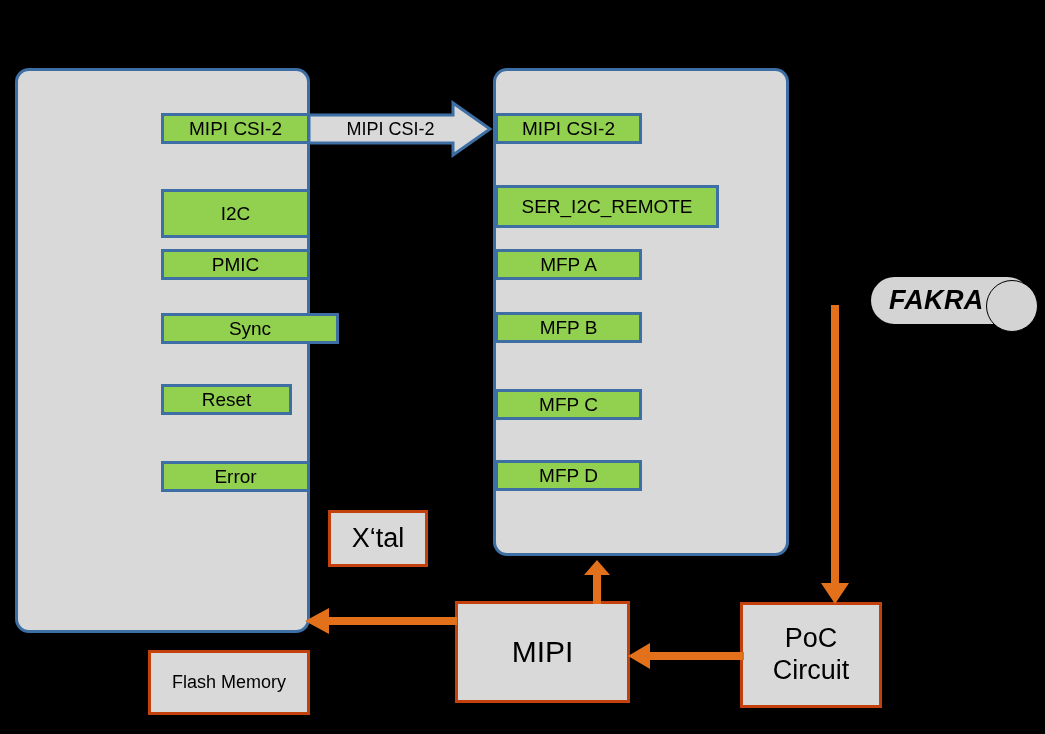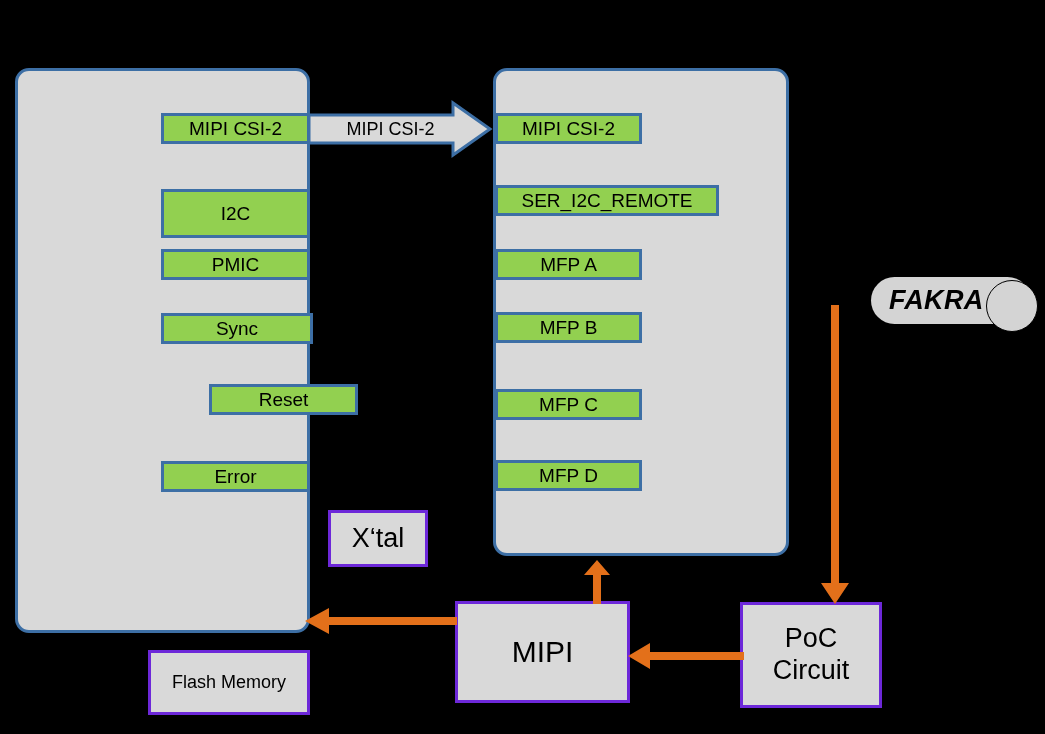--- a/index.html
+++ b/index.html
@@ -5,21 +5,21 @@
   html,body{margin:0;padding:0;background:#000;}
   body{width:1045px;height:734px;position:relative;overflow:hidden;
        font-family:"Liberation Sans","DejaVu Sans",sans-serif;}
   #stage{position:absolute;left:0;top:0;width:1045px;height:734px;background:#000;}
 
   .panel{position:absolute;background:#d9d9d9;border:3px solid #3d6fa5;border-radius:14px;box-sizing:border-box;}
 
   .port{position:absolute;background:#92d050;border:3px solid #3d6fa5;box-sizing:border-box;
         display:flex;align-items:center;justify-content:center;color:#000;font-size:19px;line-height:1;}
 
-  .boxg{position:absolute;background:#d9d9d9;border:3px solid #6d28d9;box-sizing:border-box;
+  .boxg{position:absolute;background:#d9d9d9;border:3px solid #c2410c;box-sizing:border-box;
         display:flex;align-items:center;justify-content:center;text-align:center;color:#000;}
 
   .fakra{position:absolute;background:#d4d4d4;border-radius:999px;display:flex;align-items:center;
          justify-content:flex-start;box-sizing:border-box;}
   .fakra-label{font-weight:bold;font-size:27px;color:#000;padding-left:18px;letter-spacing:.3px;}
   .fakra-circle{position:absolute;border:1.5px solid #000;border-radius:50%;background:#d4d4d4;}
 
   .arrowblock{position:absolute;}
   .arrowblock .lbl{position:absolute;left:0;top:0;width:100%;height:100%;
         display:flex;align-items:center;justify-content:center;font-size:18px;color:#000;
@@ -37,36 +37,36 @@
 
   <div class="port" style="left:161px;top:113px;width:149px;height:31px;">
     <span>MIPI CSI-2</span>
   </div>
   <div class="port" style="left:161px;top:189px;width:149px;height:49px;">
     <span>I2C</span>
   </div>
   <div class="port" style="left:161px;top:249px;width:149px;height:31px;">
     <span>PMIC</span>
   </div>
-  <div class="port" style="left:161px;top:313px;width:152px;height:31px;">
+  <div class="port" style="left:161px;top:313px;width:178px;height:31px;">
     <span>Sync</span>
   </div>
-  <div class="port" style="left:161px;top:384px;width:149px;height:31px;margin-left:48px;">
+  <div class="port" style="left:161px;top:384px;width:131px;height:31px;">
     <span>Reset</span>
   </div>
   <div class="port" style="left:161px;top:461px;width:149px;height:31px;">
     <span>Error</span>
   </div>
 
   <div class="panel" style="left:493px;top:68px;width:296px;height:488px;"></div>
 
   <div class="port" style="left:495px;top:113px;width:147px;height:31px;">
     <span>MIPI CSI-2</span>
   </div>
-  <div class="port" style="left:495px;top:185px;width:224px;height:31px;text-align:center;">
+  <div class="port" style="left:495px;top:185px;width:224px;height:43px;text-align:center;">
     <span>SER_I2C_REMOTE</span>
   </div>
   <div class="port" style="left:495px;top:249px;width:147px;height:31px;">
     <span>MFP A</span>
   </div>
   <div class="port" style="left:495px;top:312px;width:147px;height:31px;">
     <span>MFP B</span>
   </div>
   <div class="port" style="left:495px;top:389px;width:147px;height:31px;">
     <span>MFP C</span>

